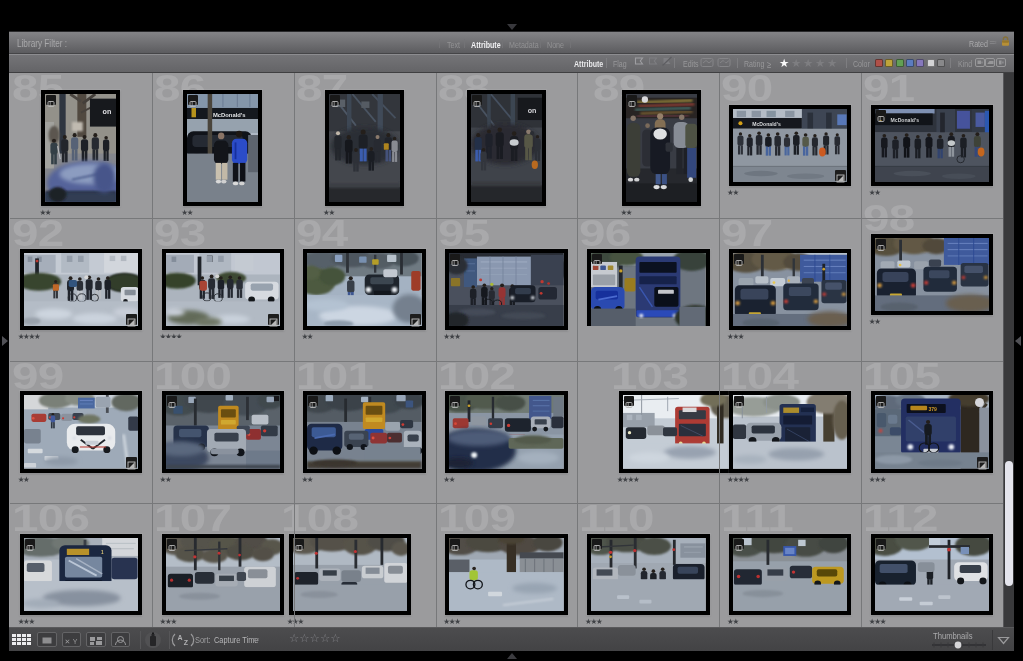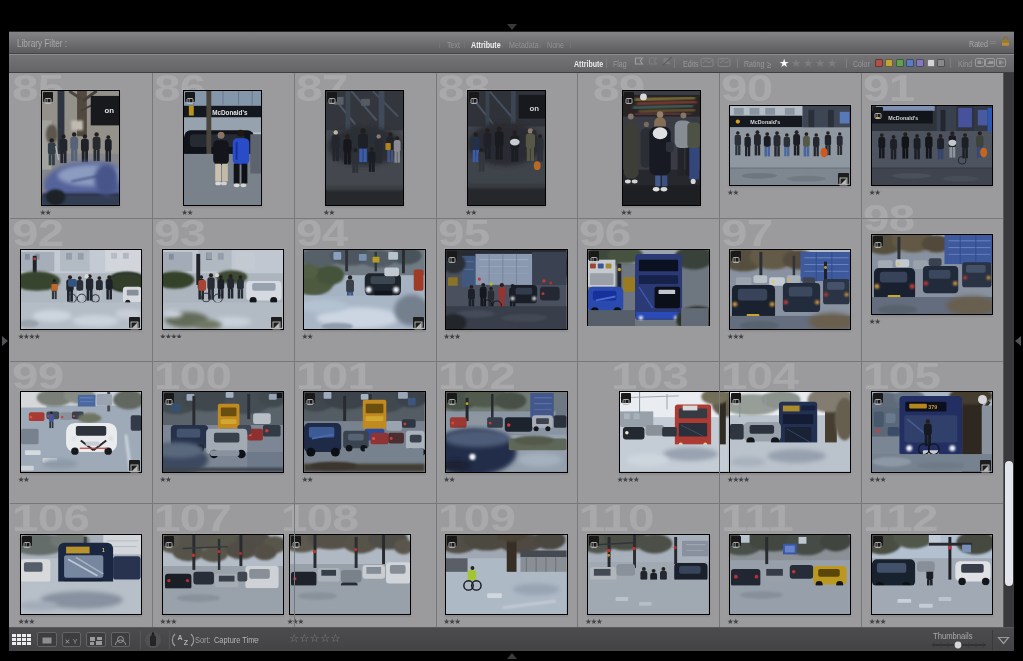--- a/index.html
+++ b/index.html
@@ -14,21 +14,21 @@
 .tabon{color:#f2f2f4;font-weight:bold}
 .tdv{position:absolute;top:7px;width:1px;height:9px;background:#4a4a4c;border-right:1px solid #737376}
 .al{position:absolute;top:28px;font-size:9px;color:#98989a;transform:scaleX(0.78);transform-origin:0 50%;white-space:nowrap}
 .albold{color:#eaeaec;font-weight:bold}
 .adv{position:absolute;top:27px;width:1px;height:10px;background:#525254;border-right:1px solid #7e7e81}
 .sw{position:absolute;top:27.5px;width:8px;height:8px;border-radius:1.5px;border:1px solid rgba(25,25,25,.5)}
 #grid{position:absolute;left:1px;top:42px;width:993px;height:554px;background:#9b9b9d;overflow:hidden}
 .cell{position:absolute;overflow:hidden}
 .num{position:absolute;left:2px;top:-5px;font-size:36px;font-weight:bold;color:#a9a9ab;
  transform:scaleX(1.32);transform-origin:0 0;letter-spacing:-0.5px}
-.ph{position:absolute;border:1px solid #000000;box-shadow:0 0 0 1px rgba(255,255,255,0.07),0 1px 2px rgba(0,0,0,0.2);background:#888}
+.ph{position:absolute;border:4px solid #000000;box-shadow:0 0 0 1px rgba(255,255,255,0.07),0 1px 2px rgba(0,0,0,0.2);background:#888}
 .btl{position:absolute;left:1px;top:1px;width:10px;height:10px;background:#191919;border-radius:1px}
 .bbr{position:absolute;right:1px;bottom:1px;width:11px;height:11px;background:#1d1d1d;border-radius:1px}
 .trm{position:absolute;right:1px;top:1px;width:5px;height:5px;background:#17171a}
 .trc{position:absolute;width:9px;height:9px;background:#fbfbfd;border-radius:50%}
 .st{position:absolute;font-size:7.5px;letter-spacing:-1.3px;color:#3f4145}
 .vln{position:absolute;width:1px;background:#77787a;top:0}
 .hln{position:absolute;height:1px;background:#77787a;left:0;width:993px}
 #sbar{position:absolute;right:0;top:42px;width:11px;height:554px;background:#39393b;border-left:1px solid #57575a}
 #sth{position:absolute;right:1.5px;width:8px;border-radius:4px;background:#e4e4ec}
 #tbar{position:absolute;left:0;bottom:0;width:100%;height:24px;background:linear-gradient(#4c4c4e,#434345);border-top:1px solid #59595b}

